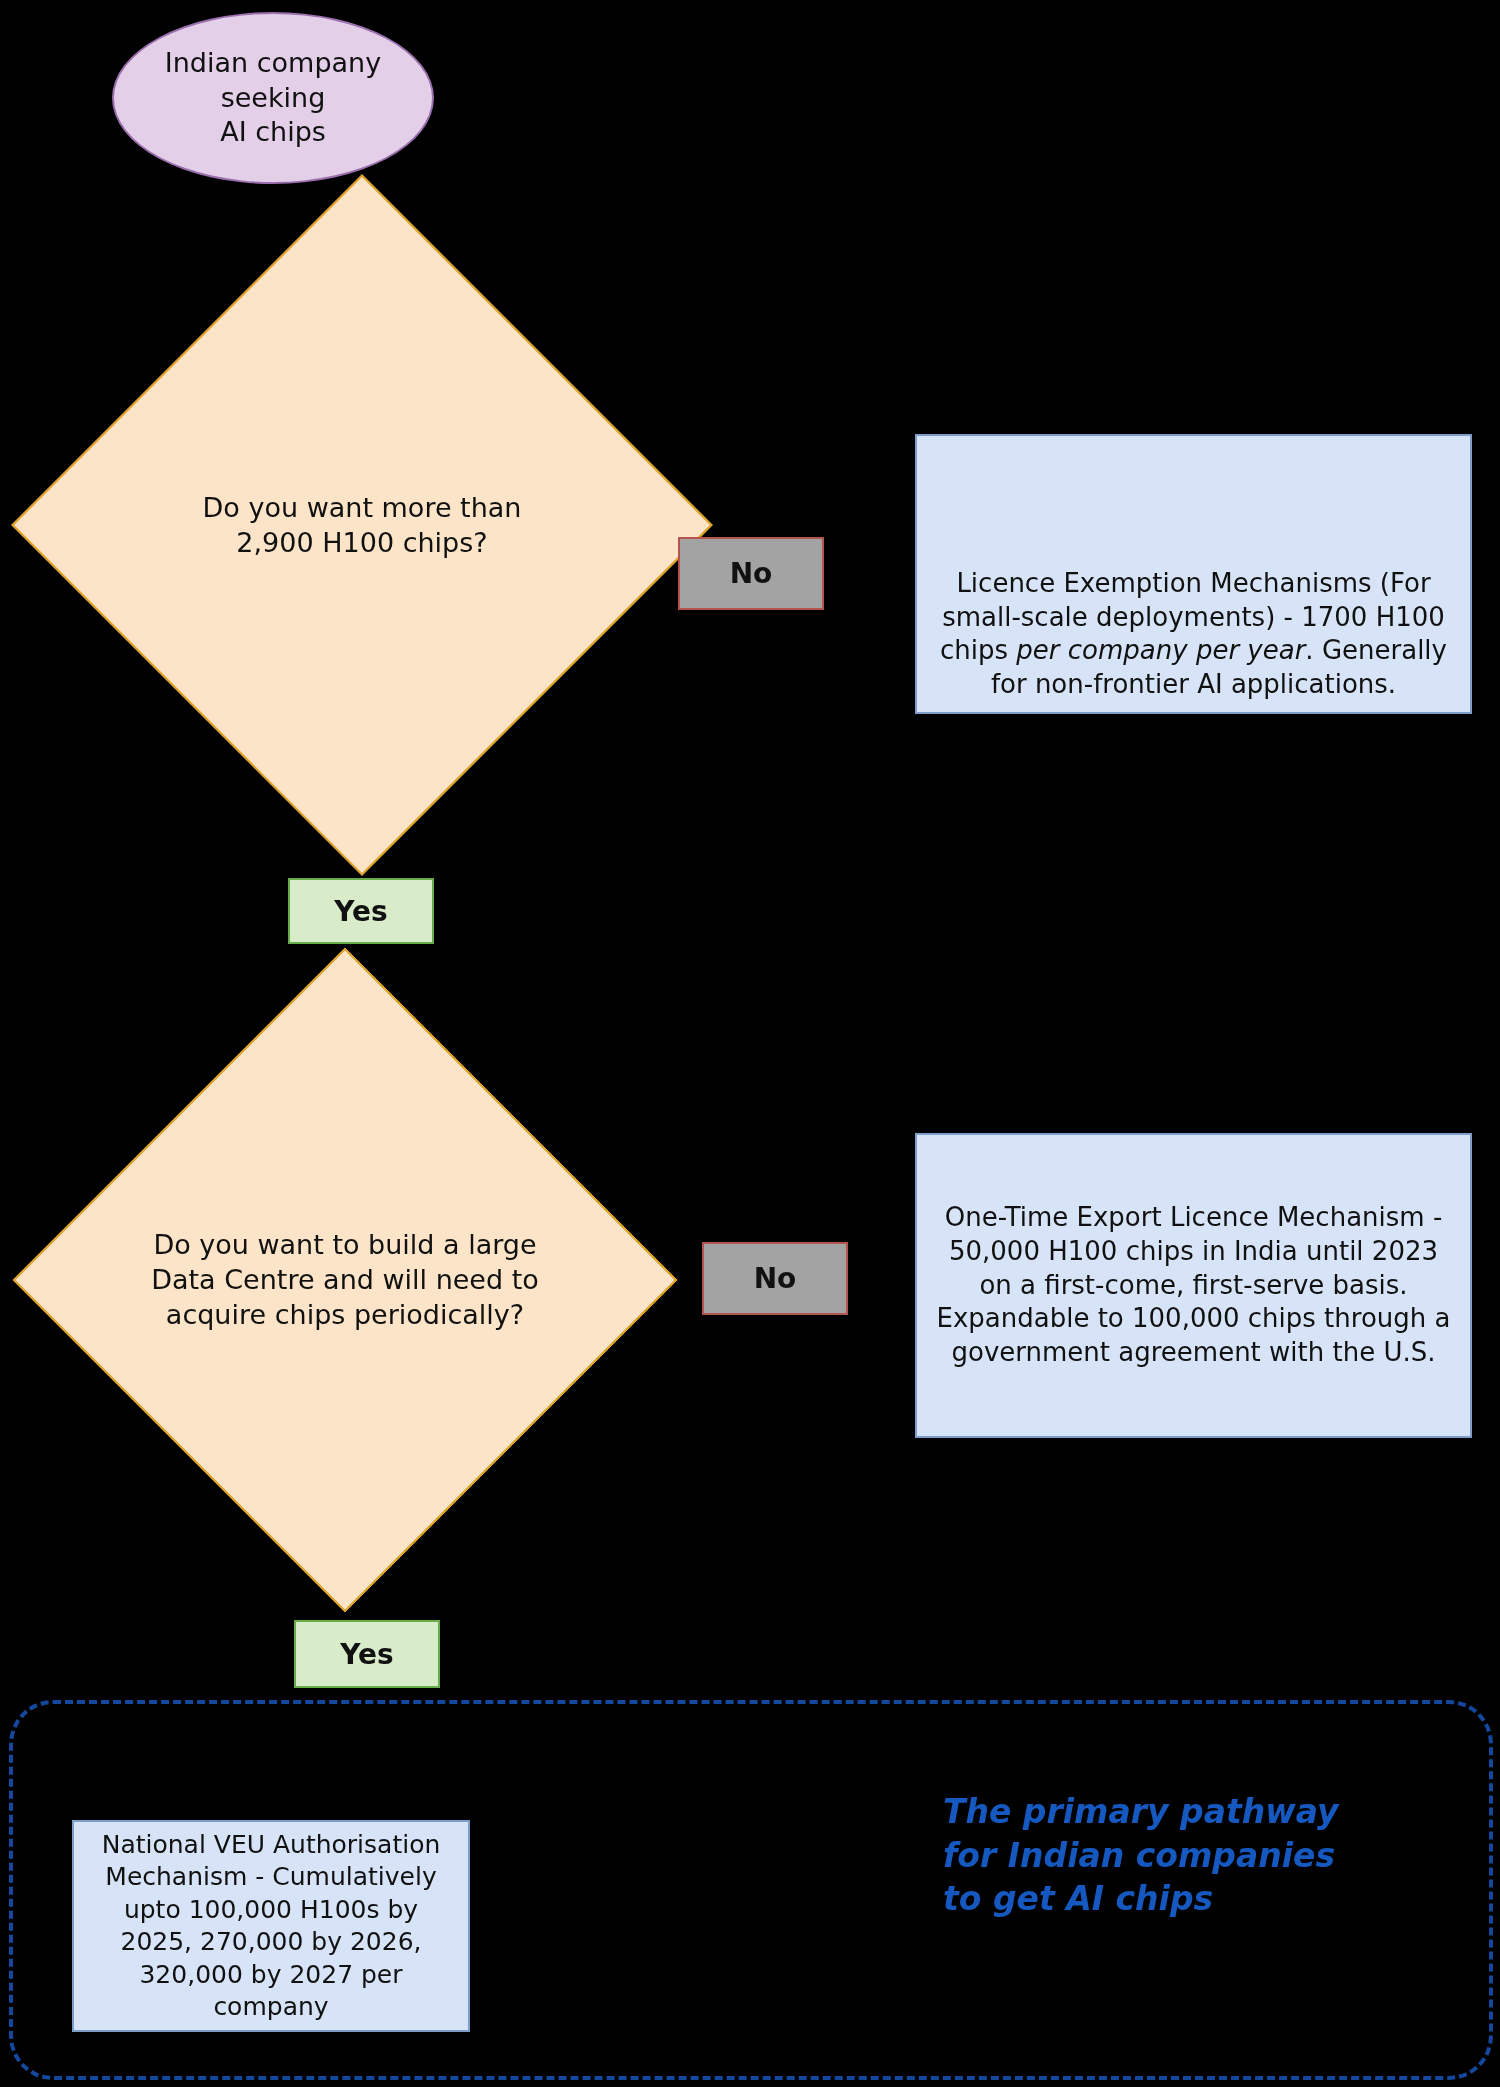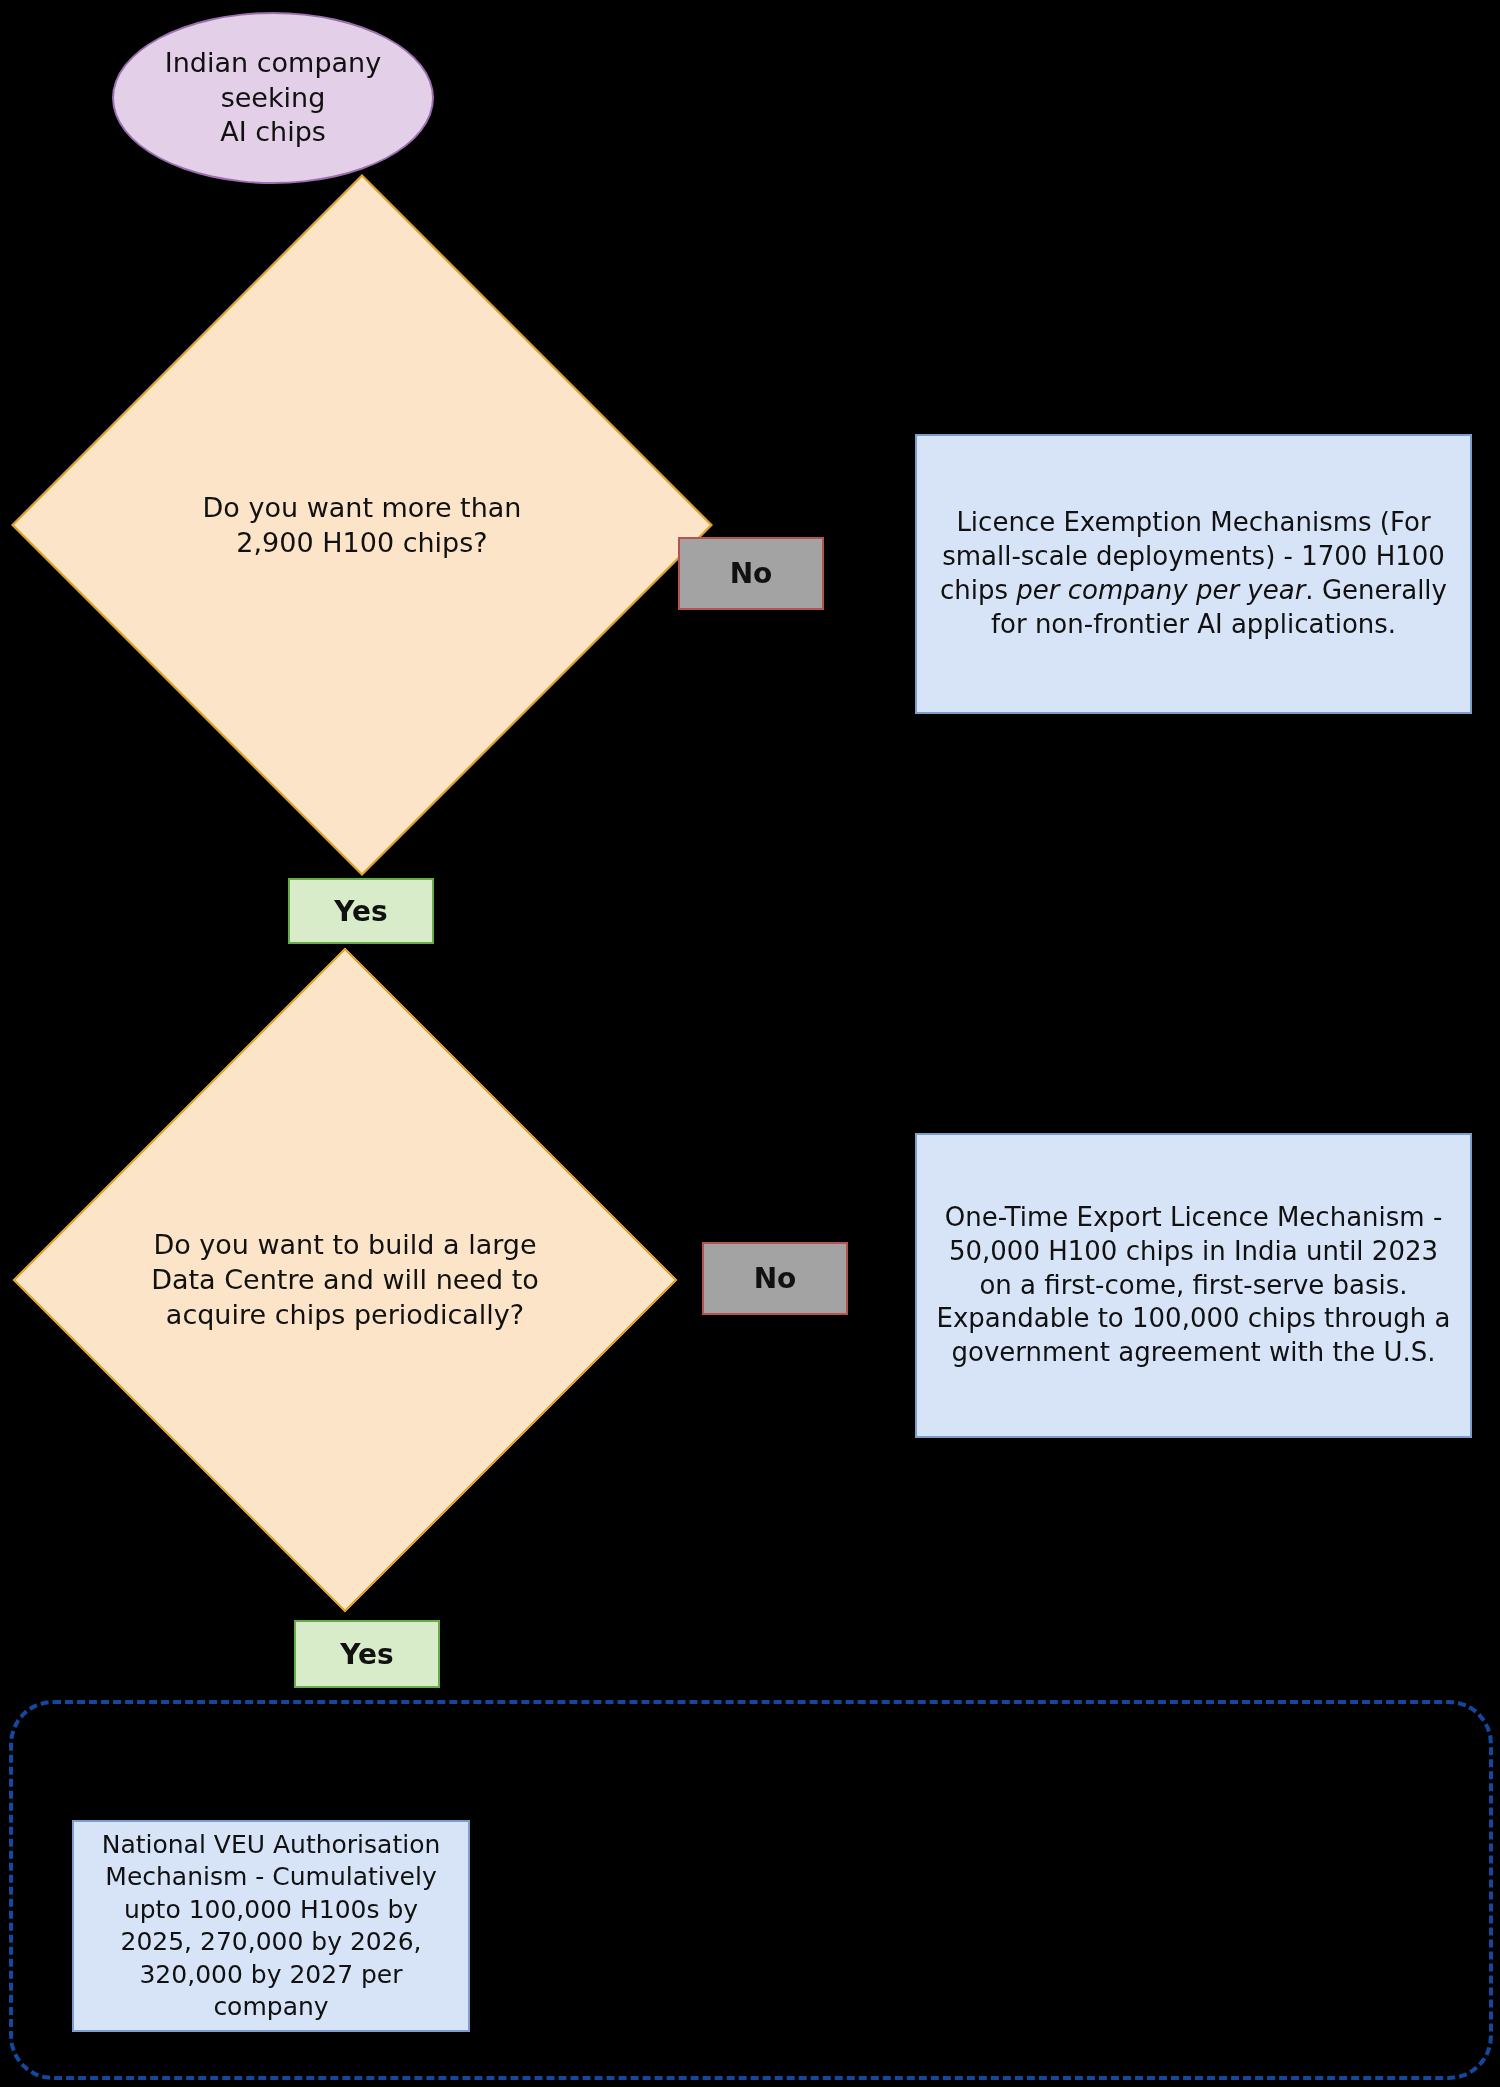--- a/index.html
+++ b/index.html
@@ -120,21 +120,21 @@
   <div class="diamond-wrap" style="left:114px; top:277px; width:496px; height:496px;">
     <div class="diamond-shape"></div>
     <div class="diamond-label" style="white-space: pre-line;">Do you want more than
 2,900 H100 chips?</div>
   </div>
 
   <div class="node edge-label label-no" style="left:678px; top:537px; width:146px; height:73px;">
     <span>No</span>
   </div>
 
-  <div class="node infobox" style="left:915px; top:434px; width:557px; height:280px;">
+  <div class="node infobox" style="left:915px; top:434px; width:557px; height:280px;align-items:flex-end;">
     <span>
       <span>Licence Exemption Mechanisms (For small-scale deployments) - 1700 H100 chips </span><em>per company per year</em><span>. Generally for non-frontier AI applications.</span>
     </span>
   </div>
 
   <div class="node edge-label label-yes" style="left:288px; top:878px; width:146px; height:66px;">
     <span>Yes</span>
   </div>
 
   <div class="diamond-wrap" style="left:110px; top:1045px; width:470px; height:470px;">
@@ -155,14 +155,17 @@
   <div class="node edge-label label-yes" style="left:294px; top:1620px; width:146px; height:68px;">
     <span>Yes</span>
   </div>
 
   <div class="dashed-region" style="left:9px; top:1700px; width:1484px; height:380px;"></div>
 
   <div class="node infobox" style="left:72px; top:1820px; width:398px; height:212px; font-size:25px;">
     <span>National VEU Authorisation Mechanism - Cumulatively upto 100,000 H100s by 2025, 270,000 by 2026, 320,000 by 2027 per company</span>
   </div>
 
+  <div class="annotation" style="left:943px; top:1790px; width:420px;">The primary pathway
+for Indian companies
+to get AI chips</div>
 
 </div>
 
 </body></html>

